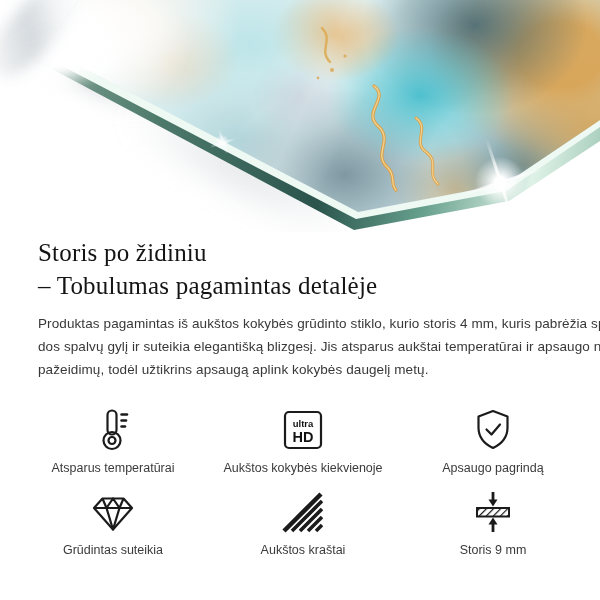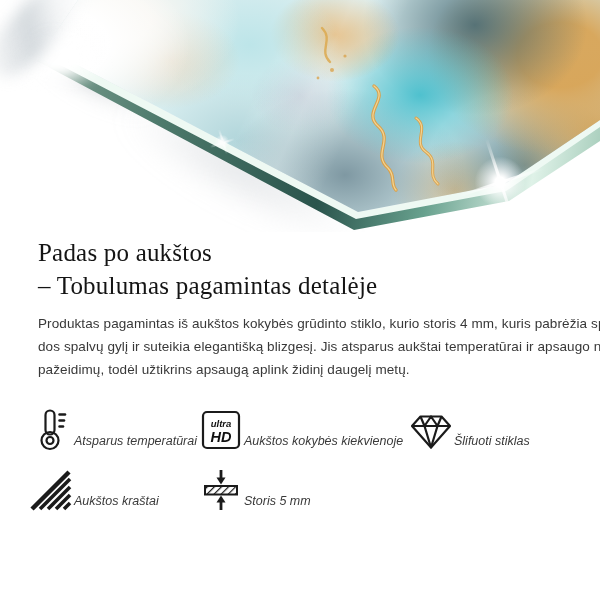--- a/index.html
+++ b/index.html
@@ -66,22 +66,22 @@
   
   .content{position:relative;padding:0 30px 0 38px;}
   .page-title{margin:4px 0 0 0;font-family:"Liberation Serif","DejaVu Serif",serif;
     font-weight:400;font-size:25px;line-height:33px;color:#141414;letter-spacing:.2px;}
   .desc{margin:10px 0 0 0;font-size:13.5px;line-height:23px;color:#383838;letter-spacing:.1px;}
   .desc span{display:block;white-space:nowrap;}
 
   
   .features{margin:26px 0 0 -10px;width:550px;display:grid;
     grid-template-columns:170px 210px 170px;row-gap:14px;}
-  .feature{display:flex;flex-direction:row;align-items:center;font-style:italic;}
-  .feature .label{margin-top:22px;font-size:12.5px;color:#3a3a3a;text-align:center;white-space:nowrap;}
+  .feature{display:flex;flex-direction:column;align-items:center;}
+  .feature .label{margin-top:8px;font-size:12.5px;color:#3a3a3a;text-align:center;white-space:nowrap;}
   .feature svg{display:block;}
   .icon-stroke{fill:none;stroke:#1b1b1b;stroke-width:2.2;}
 </style>
 </head>
 <body>
 
 <div class="page">
 
   <div class="hero">
     <div class="panel-shadow1"></div>
@@ -113,28 +113,28 @@
     <div class="sparkle sparkle-small">
       <div class="ray-h"></div>
         <div class="ray-v"></div>
         <div class="glow"></div>
     </div>
     <div class="blur-wedge"></div>
   </div>
 
   <div class="content">
     <h1 class="page-title">
-      <span>Padas po aukštos</span><br>
+      <span>Storis po židiniu</span><br>
       <span>– Tobulumas pagamintas detalėje</span>
     </h1>
 
     <p class="desc">
       <span>Produktas pagamintas iš aukštos kokybės grūdinto stiklo, kurio storis 4 mm, kuris pabrėžia spau-</span>
       <span>dos spalvų gylį ir suteikia elegantišką blizgesį. Jis atsparus aukštai temperatūrai ir apsaugo nuo</span>
-      <span>pažeidimų, todėl užtikrins apsaugą aplink židinį daugelį metų.</span>
+      <span>pažeidimų, todėl užtikrins apsaugą aplink kokybės daugelį metų.</span>
     </p>
 
     <div class="features">
 
       <div class="feature">
         <svg width="46" height="46" viewBox="0 0 46 46">
           <g class="icon-stroke" stroke-linecap="round">
             <rect x="17.5" y="3.5" width="9" height="24" rx="4.5"></rect>
             <circle cx="22" cy="33.5" r="8.5"></circle>
             <circle cx="22" cy="33.5" r="3.5"></circle>
@@ -148,31 +148,38 @@
 
       <div class="feature">
         <svg width="46" height="46" viewBox="0 0 46 46">
           <rect x="5" y="5" width="36" height="36" rx="4" class="icon-stroke" stroke-width="2.6"></rect>
           <text x="23" y="19.5" text-anchor="middle" font-family="Liberation Sans, sans-serif" font-size="9.5" font-weight="700" fill="#111">ultra</text>
           <text x="23" y="34.5" text-anchor="middle" font-family="Liberation Sans, sans-serif" font-size="14.5" font-weight="800" fill="#111">HD</text>
         </svg>
         <span class="label">Aukštos kokybės kiekvienoje</span>
       </div>
 
+      <div class="feature">
+        <svg width="46" height="46" viewBox="0 0 46 46">
+          <path d="M23 4 L37.5 9.5 V20.5 C37.5 30.5 31.5 37 23 41 C14.5 37 8.5 30.5 8.5 20.5 V9.5 Z" class="icon-stroke" stroke-width="2.4" stroke-linejoin="round"></path>
+          <polyline points="16.5,22.5 21.5,27.5 30,17.5" class="icon-stroke" stroke-width="2.6" stroke-linecap="round" stroke-linejoin="round"></polyline>
+        </svg>
+        <span class="label">Apsaugo pagrindą</span>
+      </div>
 
       <div class="feature">
         <svg width="46" height="46" viewBox="0 0 46 46">
           <g class="icon-stroke" stroke-linejoin="round">
             <path d="M12.5 9.5 H33.5 L42 19 L23 40.5 L4 19 Z"></path>
             <path d="M4 19 H42"></path>
             <path d="M12.5 9.5 L16.5 19 L23 9.5 L29.5 19 L33.5 9.5"></path>
             <path d="M16.5 19 L23 40.5 L29.5 19"></path>
           </g>
         </svg>
-        <span class="label">Šlifuoti stiklas</span>
+        <span class="label">Grūdintas suteikia</span>
       </div>
 
       <div class="feature">
         <svg width="46" height="46" viewBox="0 0 46 46">
           <g stroke="#1b1b1b" fill="none">
             <line x1="4" y1="42" x2="41" y2="5" stroke-width="4.5"></line>
             <line x1="12" y1="42" x2="42" y2="12" stroke-width="3.6"></line>
             <line x1="20" y1="42" x2="42" y2="20" stroke-width="3.6"></line>
             <line x1="28" y1="42" x2="42" y2="28" stroke-width="3.6"></line>
             <line x1="36" y1="42" x2="42" y2="36" stroke-width="3.6"></line>
@@ -187,18 +194,18 @@
             <pattern id="hatch" width="5" height="5" patternUnits="userSpaceOnUse" patternTransform="rotate(45)">
               <line x1="0" y1="0" x2="0" y2="5" stroke="#1b1b1b" stroke-width="2.4"></line>
             </pattern>
           </defs>
           <rect x="7" y="19" width="32" height="8.5" fill="url(#hatch)" stroke="#1b1b1b" stroke-width="2"></rect>
           <line x1="23" y1="3" x2="23" y2="11.5" stroke="#1b1b1b" stroke-width="2.8"></line>
           <polygon points="23,17.5 18.5,10.5 27.5,10.5" fill="#1b1b1b"></polygon>
           <line x1="23" y1="43" x2="23" y2="34.5" stroke="#1b1b1b" stroke-width="2.8"></line>
           <polygon points="23,28.5 18.5,35.5 27.5,35.5" fill="#1b1b1b"></polygon>
         </svg>
-        <span class="label">Storis 5 mm</span>
+        <span class="label">Storis 9 mm</span>
       </div>
 
     </div>
   </div>
 </div>
 
 </body></html>

